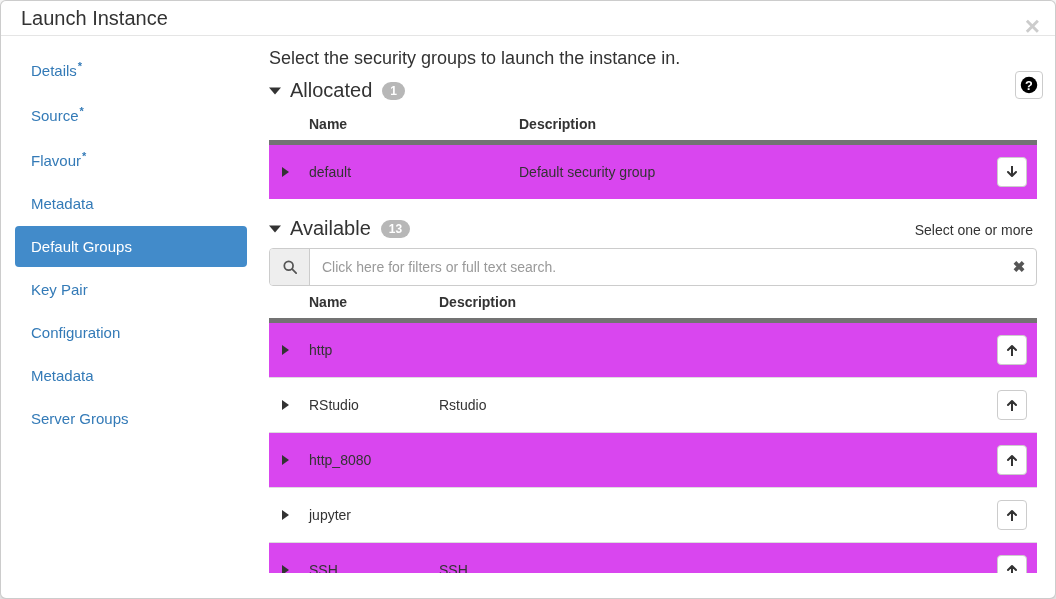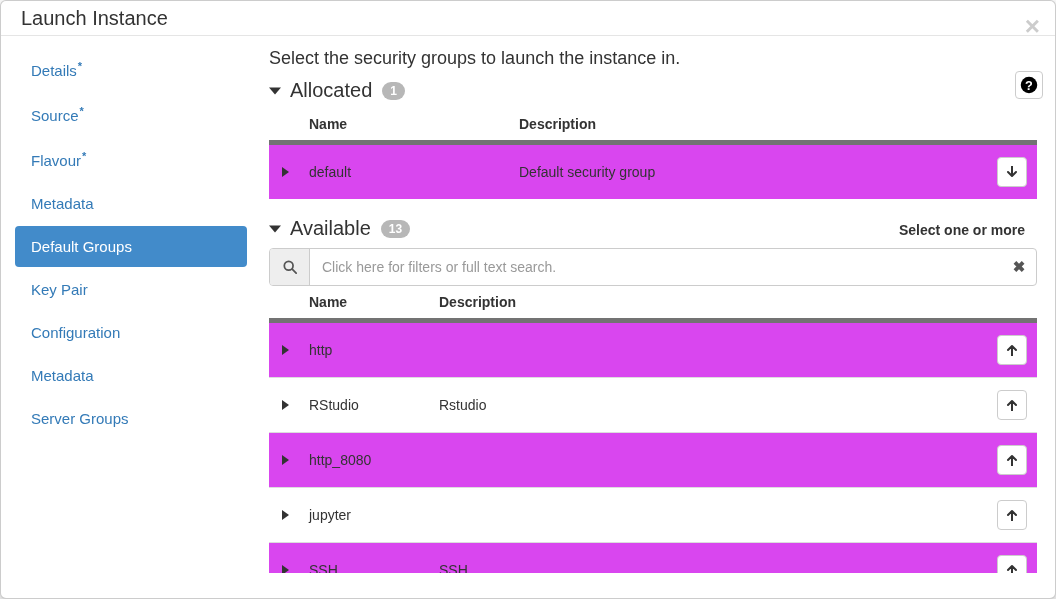--- a/index.html
+++ b/index.html
@@ -132,25 +132,24 @@
       font-weight: bold;
       line-height: 1;
       color: #fff;
       background: #b7b7b7;
       border-radius: 10px;
       margin-left: 4px;
       vertical-align: 2px;
     }
     .section-hint {
       position: absolute;
-      right: 12px;
+      right: 4px;
       bottom: 2px;
       font-size: 14px;
       color: #333;
-      font-weight: bold;
     }
     .table {
       width: 100%;
       border-collapse: collapse;
       margin-bottom: 18px;
     }
     .table th {
       text-align: left;
       padding: 8px 8px;
       border-bottom: 5px solid #737373;

